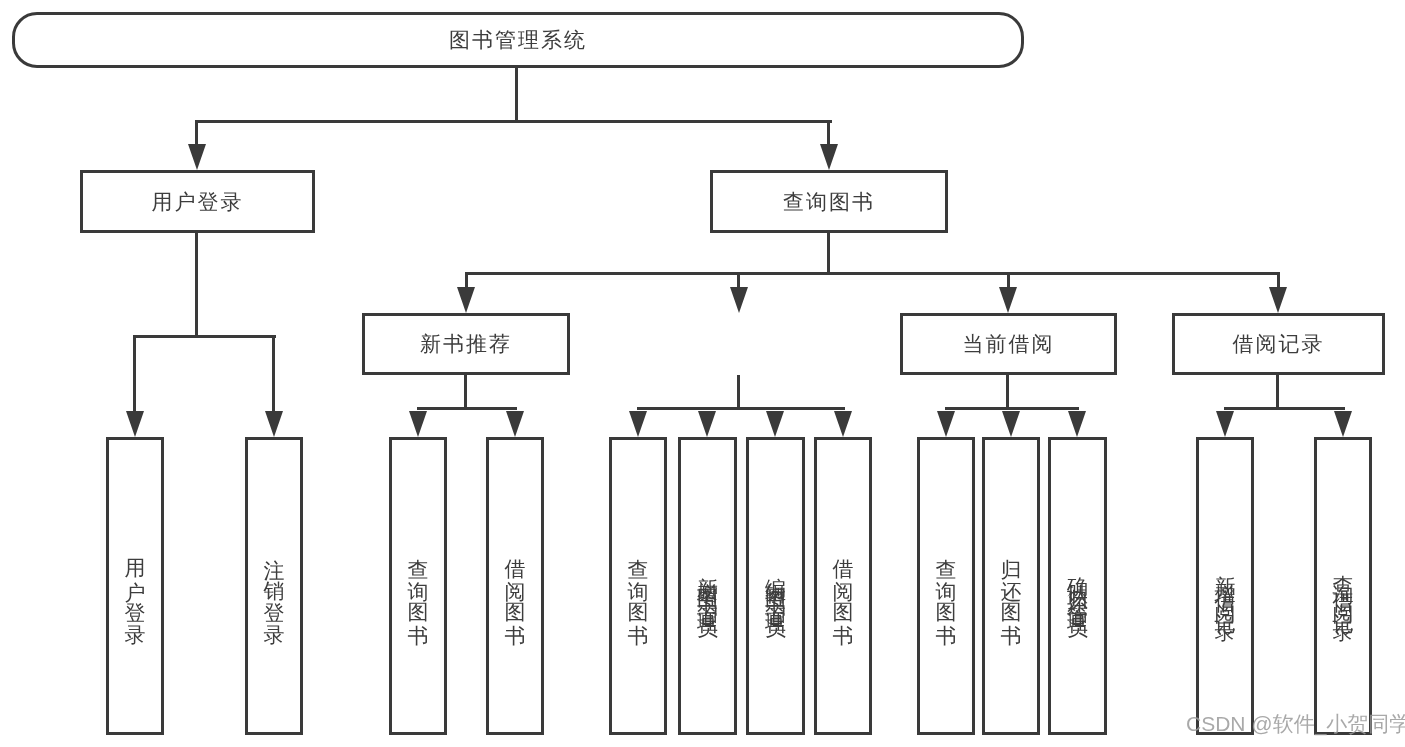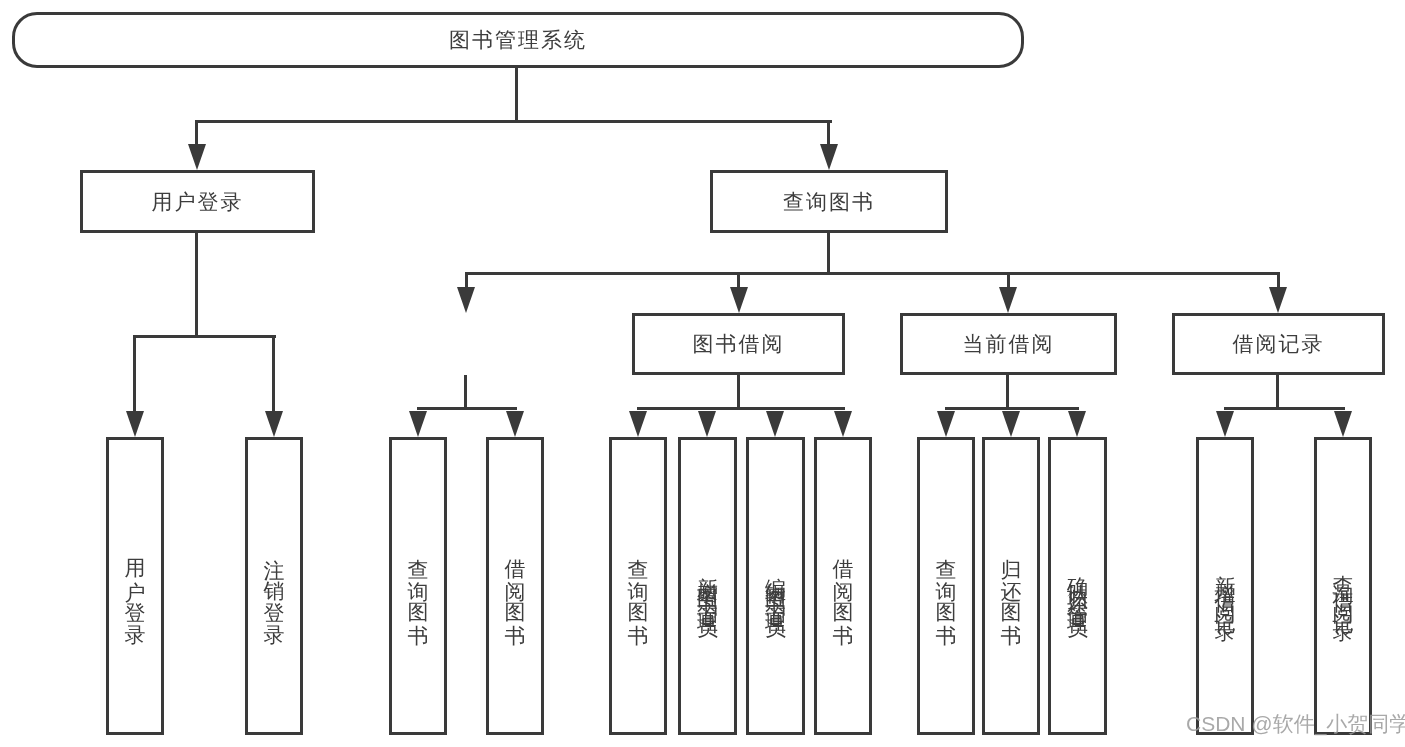--- a/index.html
+++ b/index.html
@@ -98,22 +98,22 @@
   <div class="hline" style="left:465px;top:272px;width:815px;"></div>
   <div class="vline" style="left:465px;top:272px;height:20px;"></div>
   <div class="arrow" style="left:457px;top:287px;"></div>
   <div class="vline" style="left:737px;top:272px;height:20px;"></div>
   <div class="arrow" style="left:730px;top:287px;"></div>
   <div class="vline" style="left:1007px;top:272px;height:20px;"></div>
   <div class="arrow" style="left:999px;top:287px;"></div>
   <div class="vline" style="left:1277px;top:272px;height:20px;"></div>
   <div class="arrow" style="left:1269px;top:287px;"></div>
 
-  <div class="box" style="left:632px;top:313px;width:213px;height:62px;">
-    <span class="h-label">图书借阅</span>
+  <div class="box" style="left:362px;top:313px;width:208px;height:62px;">
+    <span class="h-label">新书推荐</span>
   </div>
   <div class="box" style="left:1172px;top:313px;width:213px;height:62px;">
     <span class="h-label">借阅记录</span>
   </div>
   <div class="box" style="left:900px;top:313px;width:217px;height:62px;">
     <span class="h-label">当前借阅</span>
   </div>
 
   <div class="vline" style="left:464px;top:375px;height:34px;"></div>
   <div class="hline" style="left:417px;top:407px;width:100px;"></div>

